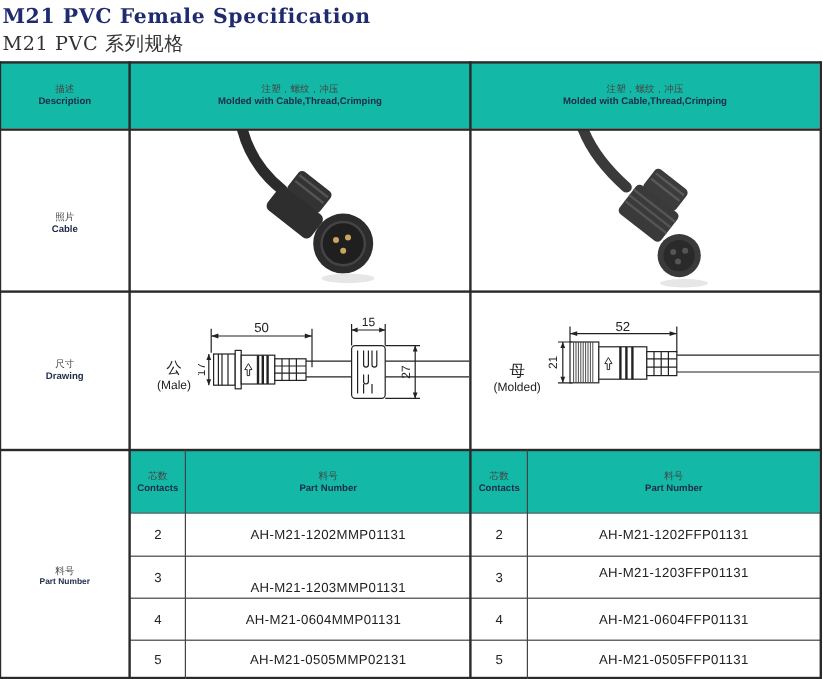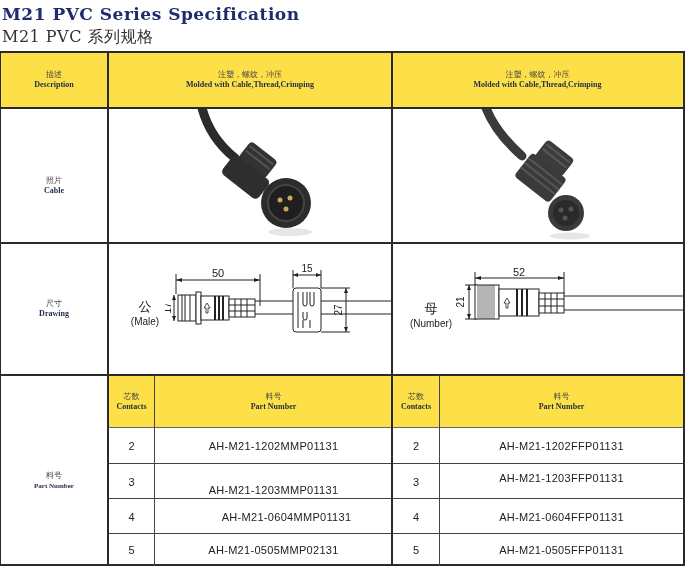--- a/index.html
+++ b/index.html
@@ -1,35 +1,35 @@
 <!DOCTYPE html>
 <html><head>
 <meta charset="utf-8">
 <style>
   html, body { margin:0; padding:0; background:#ffffff; }
   body { width:686px; height:566px; position:relative; overflow:hidden; font-family:"DejaVu Sans", sans-serif; }
   .title-en { position:absolute; left:2px; top:4px; font-family:"DejaVu Serif", serif; font-weight:bold; font-size:17px; color:#1f2b6e; letter-spacing:0.5px; }
   .title-cn { position:absolute; left:2px; top:27px; font-family:"DejaVu Serif", serif; font-size:16px; color:#333; letter-spacing:0.5px; }
   .cell { position:absolute; box-sizing:border-box; display:flex; flex-direction:column; align-items:center; justify-content:center; text-align:center; }
-  .blue { background:#fde047; }
+  .blue { background:#14b8a6; }
   .cn { font-size:8px; color:#444; line-height:10px; }
-  .en { font-family:Liberation Serif, serif; font-weight:bold; font-size:8px; color:#1e2b48; line-height:10px; }
+  .en { font-family:Liberation Sans, sans-serif; font-weight:bold; font-size:8px; color:#1e2b48; line-height:10px; }
   .hline { position:absolute; height:2px; background:#2a2a2a; }
   .vline { position:absolute; width:2px; background:#2a2a2a; }
   .num { font-family:"Liberation Sans", sans-serif; font-size:11px; color:#222; }
   .pn { font-family:"Liberation Sans", sans-serif; font-size:11px; color:#222; letter-spacing:0.3px; }
   .draw-label { position:absolute; text-align:center; font-family:"Liberation Sans", sans-serif; color:#222; }
   .draw-label .c { font-size:13px; }
   .draw-label .e { font-size:10px; }
   svg { position:absolute; }
 </style>
 </head>
 <body>
 
-<div class="title-en">M21 PVC Series Specification</div>
+<div class="title-en">M21 PVC Female Specification</div>
 <div class="title-cn">M21 PVC 系列规格</div>
 
 <div class="cell blue" style="left:0;top:52px;width:108px;height:55px;">
   <span class="cn">描述</span>
   <span class="en">Description</span>
 </div>
 <div class="cell blue" style="left:108px;top:52px;width:284px;height:55px;">
   <span class="cn">注塑，螺纹，冲压</span>
   <span class="en">Molded with Cable,Thread,Crimping</span>
 </div>
@@ -143,21 +143,21 @@
   <polygon points="181,30 179,35 183,35" fill="#222"></polygon>
   <polygon points="181,74 179,69 183,69" fill="#222"></polygon>
   <text x="177" y="52" font-size="10" font-family="Liberation Sans, sans-serif" fill="#222" text-anchor="middle" transform="rotate(-90 177 52)">27</text>
 
   <line x1="156" y1="43" x2="226" y2="43" stroke="#222"></line>
   <line x1="156" y1="56" x2="226" y2="56" stroke="#222"></line>
 </svg>
 
 <div class="draw-label" style="left:404px;top:300px;width:54px;">
   <div class="c">母</div>
-  <div class="e">(Number)</div>
+  <div class="e">(Molded)</div>
 </div>
 
 <svg style="left:455px;top:268px;" width="228" height="80" viewBox="0 0 228 80">
 
   <line x1="20" y1="10" x2="109" y2="10" stroke="#222"></line>
   <line x1="20" y1="4" x2="20" y2="17" stroke="#222"></line>
   <line x1="109" y1="4" x2="109" y2="26" stroke="#222"></line>
   <polygon points="20,10 26,8 26,12" fill="#222"></polygon>
   <polygon points="109,10 103,8 103,12" fill="#222"></polygon>
   <text x="64" y="8" font-size="11" text-anchor="middle" font-family="Liberation Sans, sans-serif" fill="#222">52</text>
@@ -222,21 +222,21 @@
 <div class="cell pn" style="left:155px;top:428px;width:237px;height:35px;">AH-M21-1202MMP01131</div>
 <div class="cell num" style="left:392px;top:428px;width:48px;height:35px;">2</div>
 <div class="cell pn" style="left:440px;top:428px;width:243px;height:35px;">AH-M21-1202FFP01131</div>
 
 <div class="cell num" style="left:108px;top:464px;width:47px;height:35px;">3</div>
 <div class="cell pn" style="left:155px;top:472px;width:237px;height:35px;">AH-M21-1203MMP01131</div>
 <div class="cell num" style="left:392px;top:464px;width:48px;height:35px;">3</div>
 <div class="cell pn" style="left:440px;top:460px;width:243px;height:35px;">AH-M21-1203FFP01131</div>
 
 <div class="cell num" style="left:108px;top:499px;width:47px;height:35px;">4</div>
-<div class="cell pn" style="left:168px;top:499px;width:237px;height:35px;">AH-M21-0604MMP01131</div>
+<div class="cell pn" style="left:151px;top:499px;width:237px;height:35px;">AH-M21-0604MMP01131</div>
 <div class="cell num" style="left:392px;top:499px;width:48px;height:35px;">4</div>
 <div class="cell pn" style="left:440px;top:499px;width:243px;height:35px;">AH-M21-0604FFP01131</div>
 
 <div class="cell num" style="left:108px;top:534px;width:47px;height:31px;">5</div>
 <div class="cell pn" style="left:155px;top:534px;width:237px;height:31px;text-align:right;">AH-M21-0505MMP02131</div>
 <div class="cell num" style="left:392px;top:534px;width:48px;height:31px;">5</div>
 <div class="cell pn" style="left:440px;top:534px;width:243px;height:31px;">AH-M21-0505FFP01131</div>
 
 <div class="hline" style="left:0;top:51px;width:684px;"></div>
 <div class="hline" style="left:0;top:107px;width:684px;"></div>

